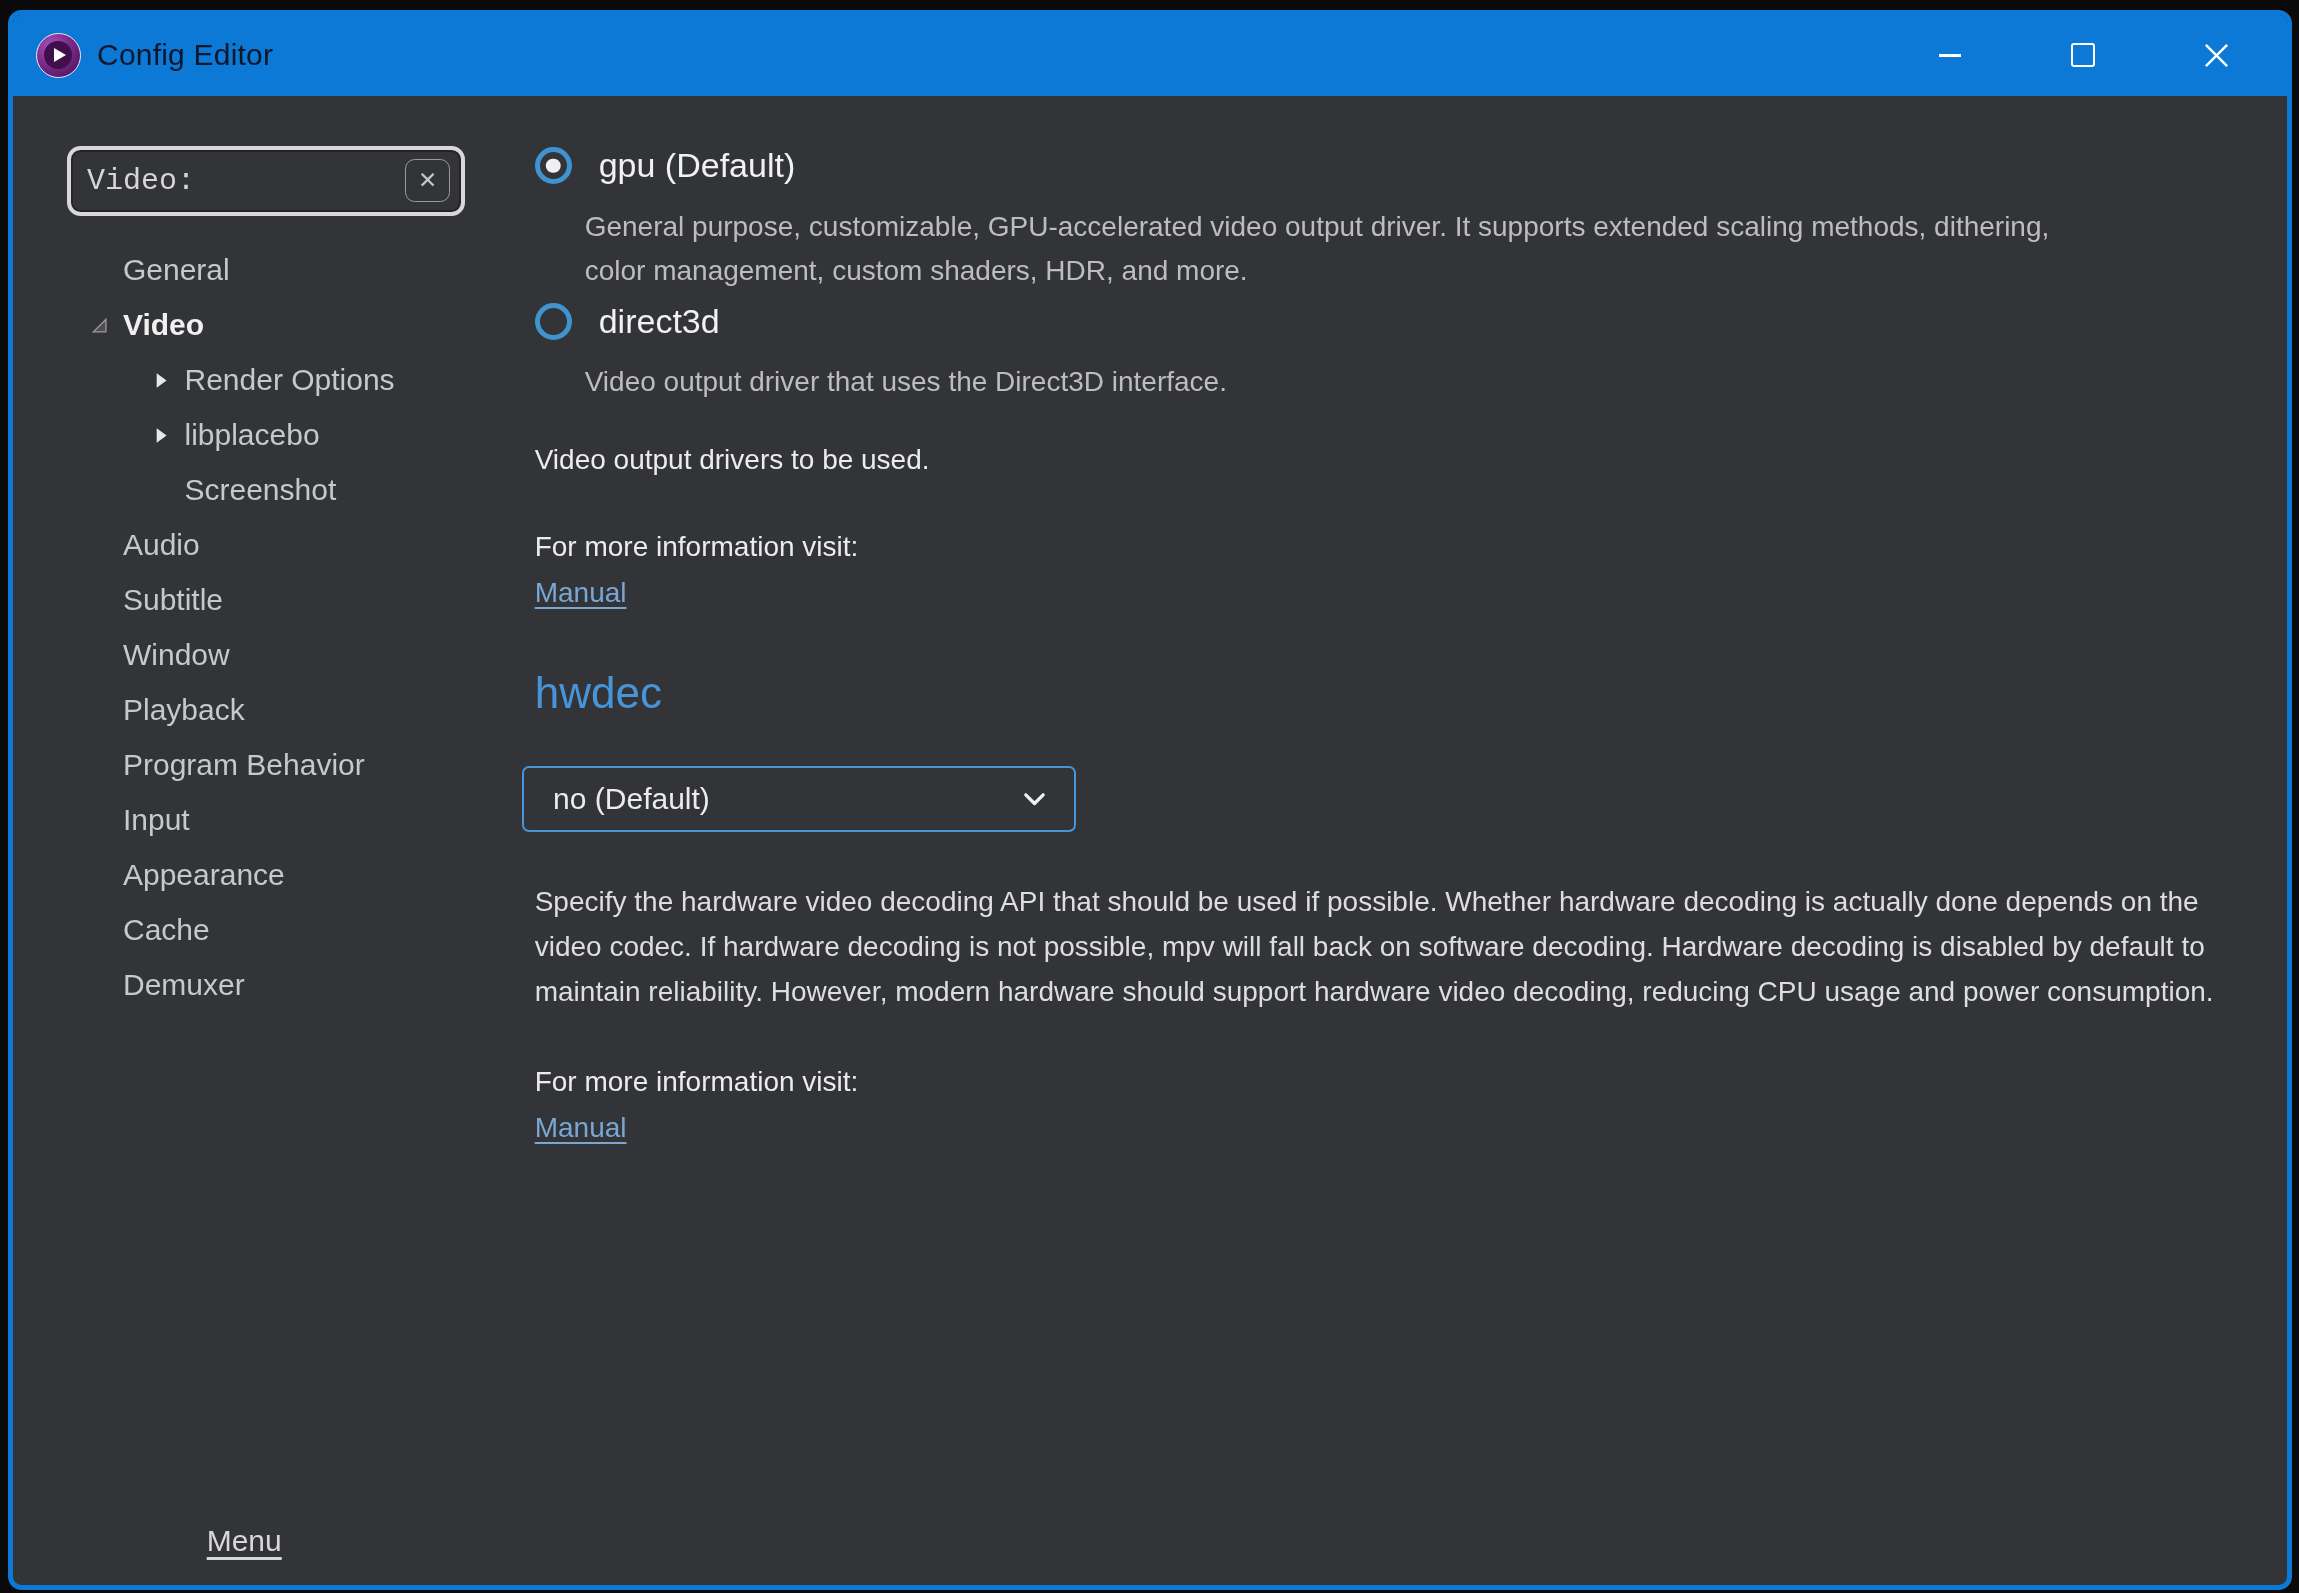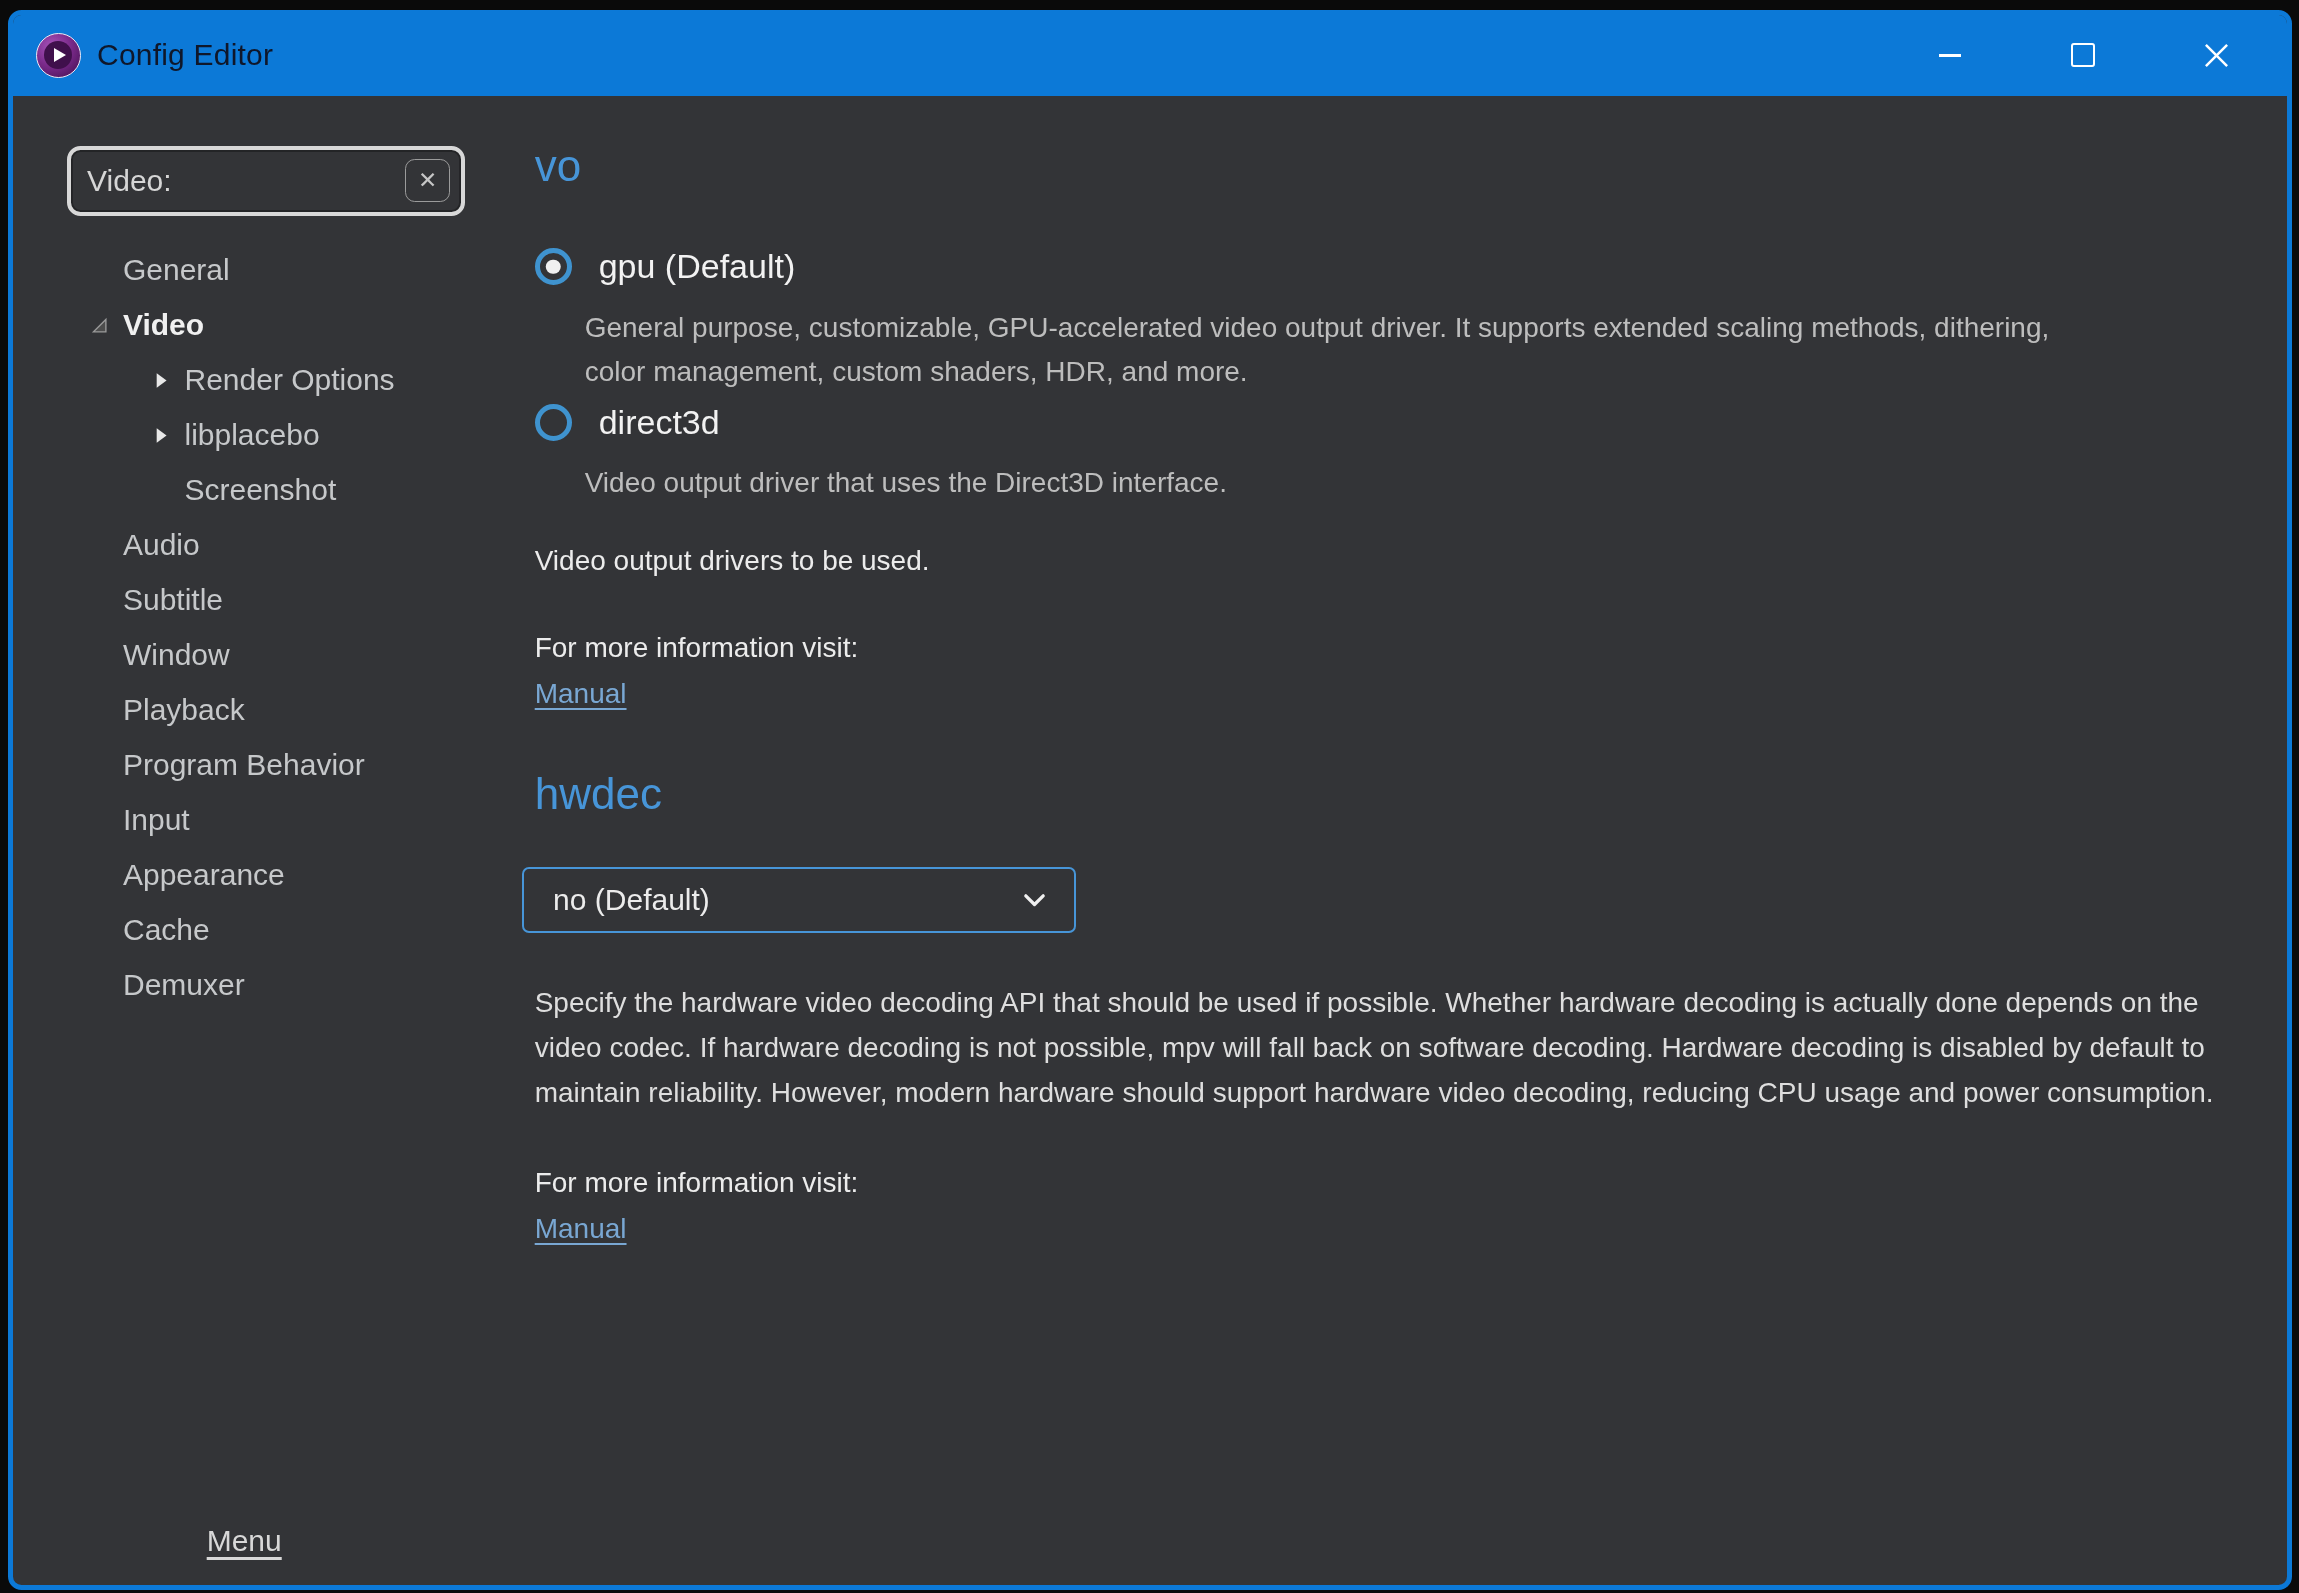--- a/index.html
+++ b/index.html
@@ -38,21 +38,21 @@
 
   
   .searchbox {
     width:398px; height:70px; border:4.8px solid #d8d8d8; border-radius:13.5px;
     display:flex; align-items:center; background:#333437;
     box-shadow: inset 0 0 0 1.9px rgba(0,0,0,0.30);
   }
   .searchbox input {
     flex:1; min-width:0; background:transparent; border:none; outline:none;
     color:#d6d6d6; font-size:30px; padding-left:16.4px;
-    font-family:Liberation Sans, sans-serif;
+    font-family:Liberation Mono, monospace;
   }
   .clear-btn {
     width:45px; height:43px; margin-right:10.6px; flex:0 0 auto;
     border:1.9px solid #9b9b9b; border-radius:9.7px; background:transparent;
     color:#c6c6c6; font-size:23px; display:flex; align-items:center; justify-content:center;
   }
   .tree { margin-top:27px; }
   .tree-row { display:flex; align-items:center; height:55px; color:#c6c8ca; font-size:30px; }
   .tree-row .arrow { width:37px; margin-left:13.5px; flex:0 0 auto; display:flex; align-items:center; justify-content:center; }
   .tree-row.lvl1 .arrow { margin-left:75px; }
@@ -196,21 +196,20 @@
         </div>
         <div class="tree-row">
           <span class="arrow"></span>
           <span class="lbl">Demuxer</span>
         </div>
       </div>
     </div>
 
     <div class="main">
 
-      <div class="section-heading">vo</div>
 
       <div class="option option-first">
         <div class="option-row">
           <div class="radio selected"></div>
           <div class="option-label">gpu (Default)</div>
         </div>
         <div class="option-desc">General purpose, customizable, GPU-accelerated video output driver. It supports extended scaling methods, dithering, color management, custom shaders, HDR, and more.</div>
       </div>
 
 

